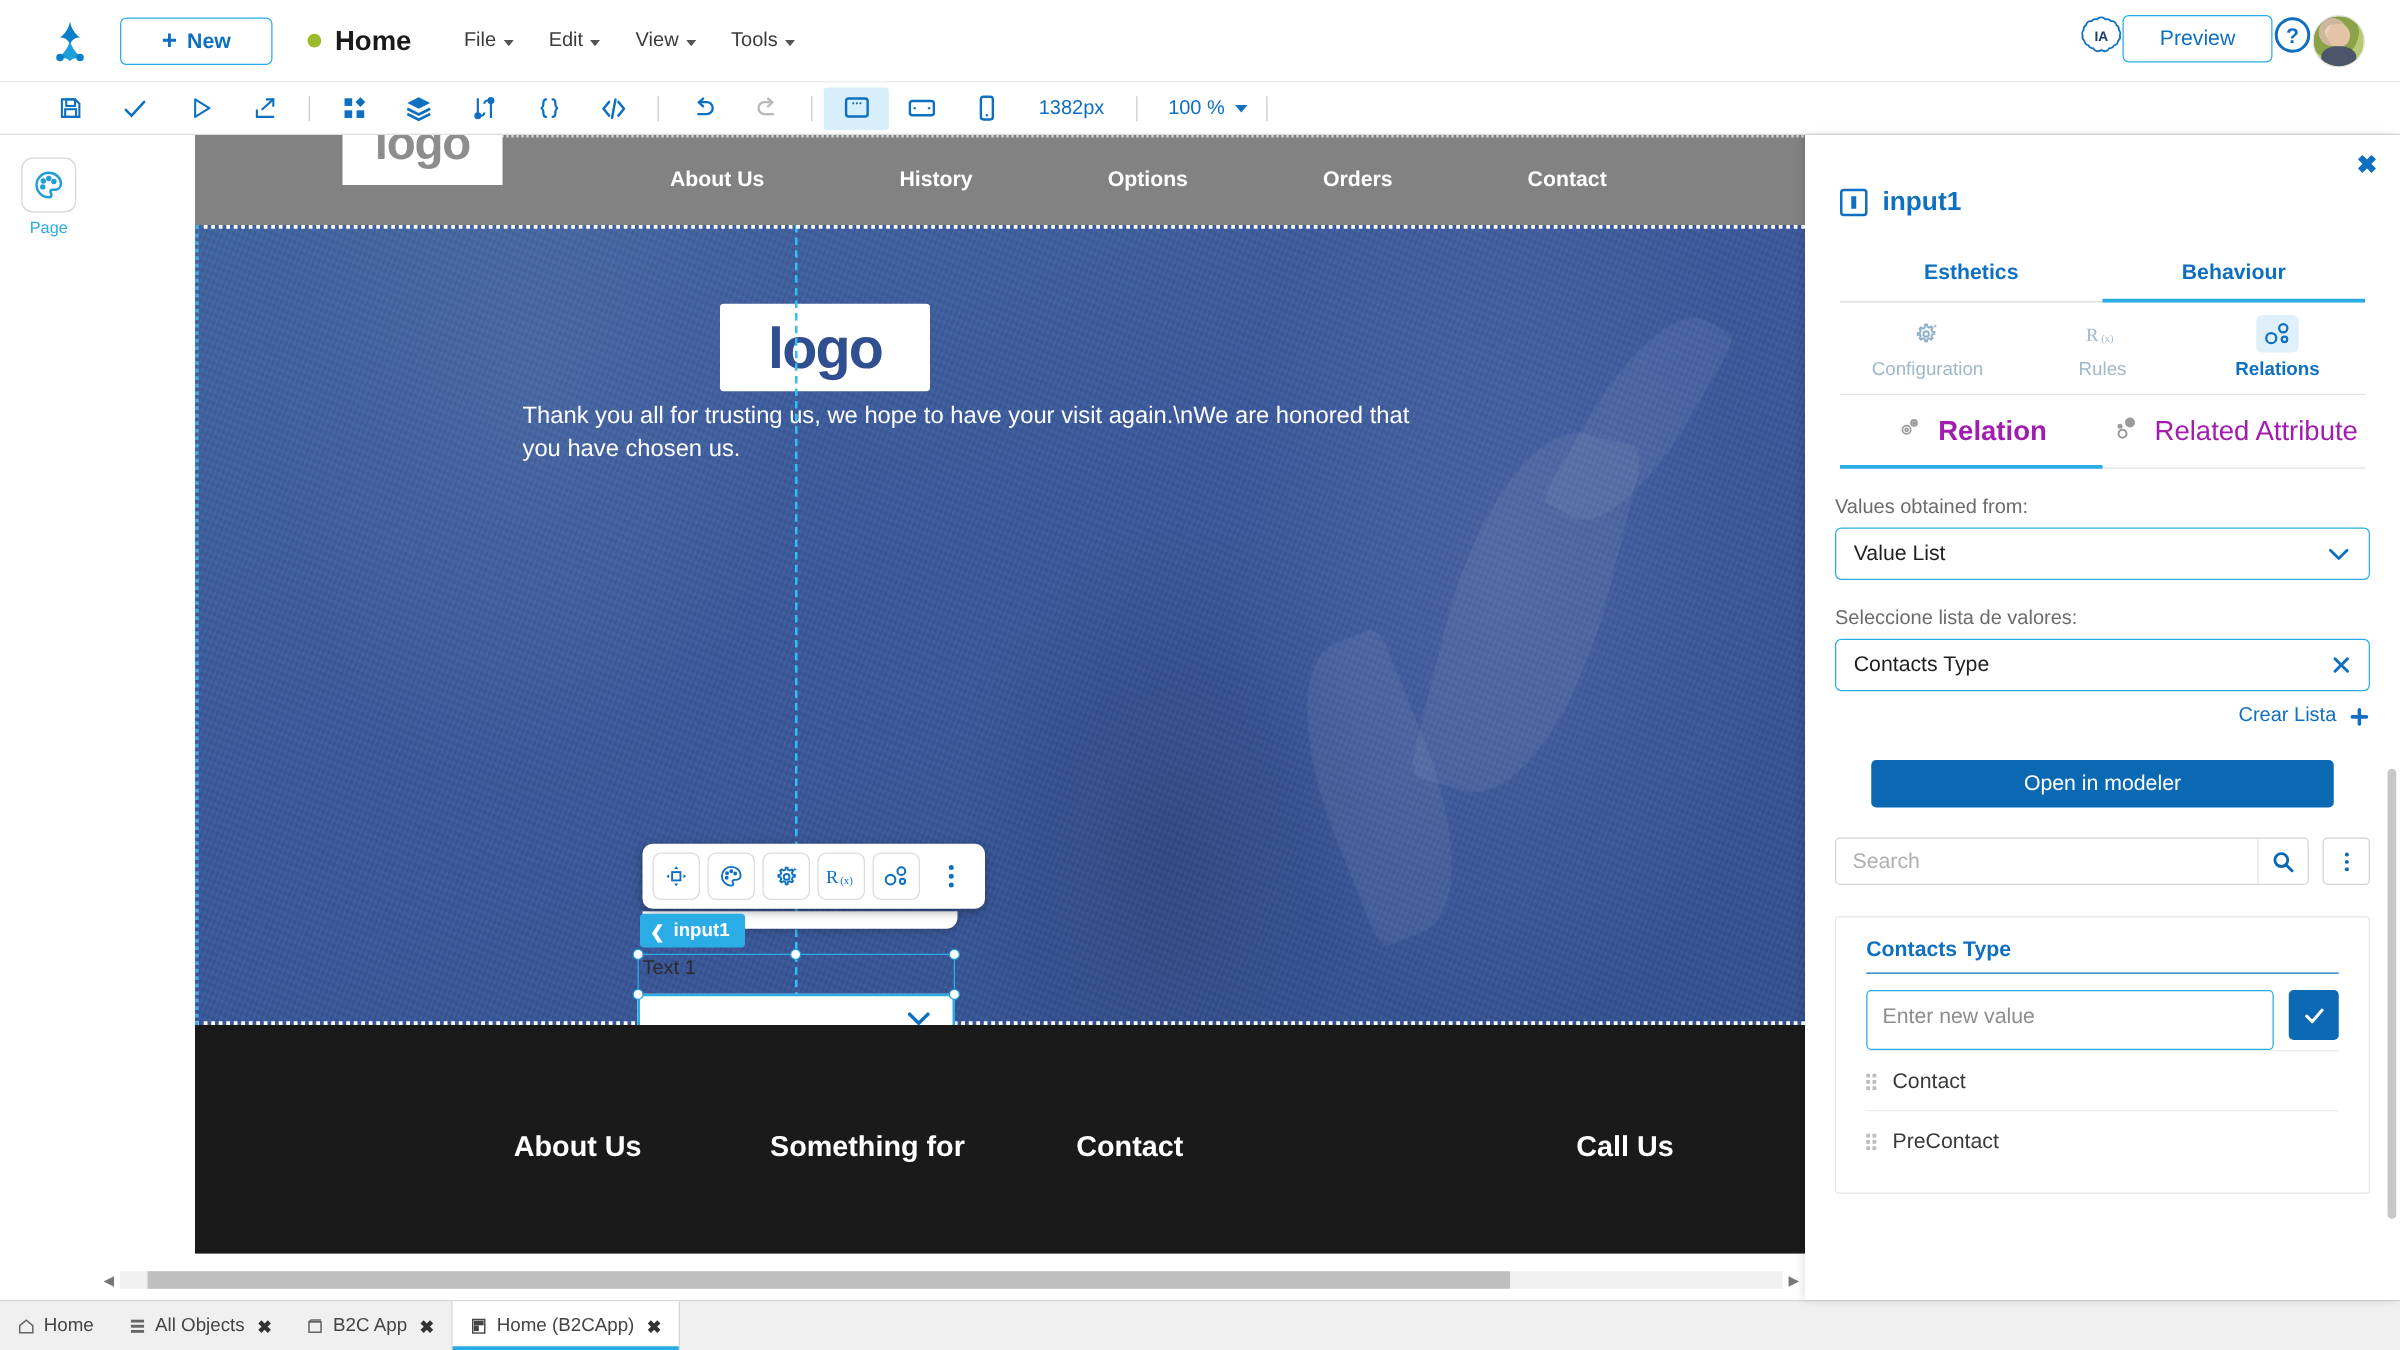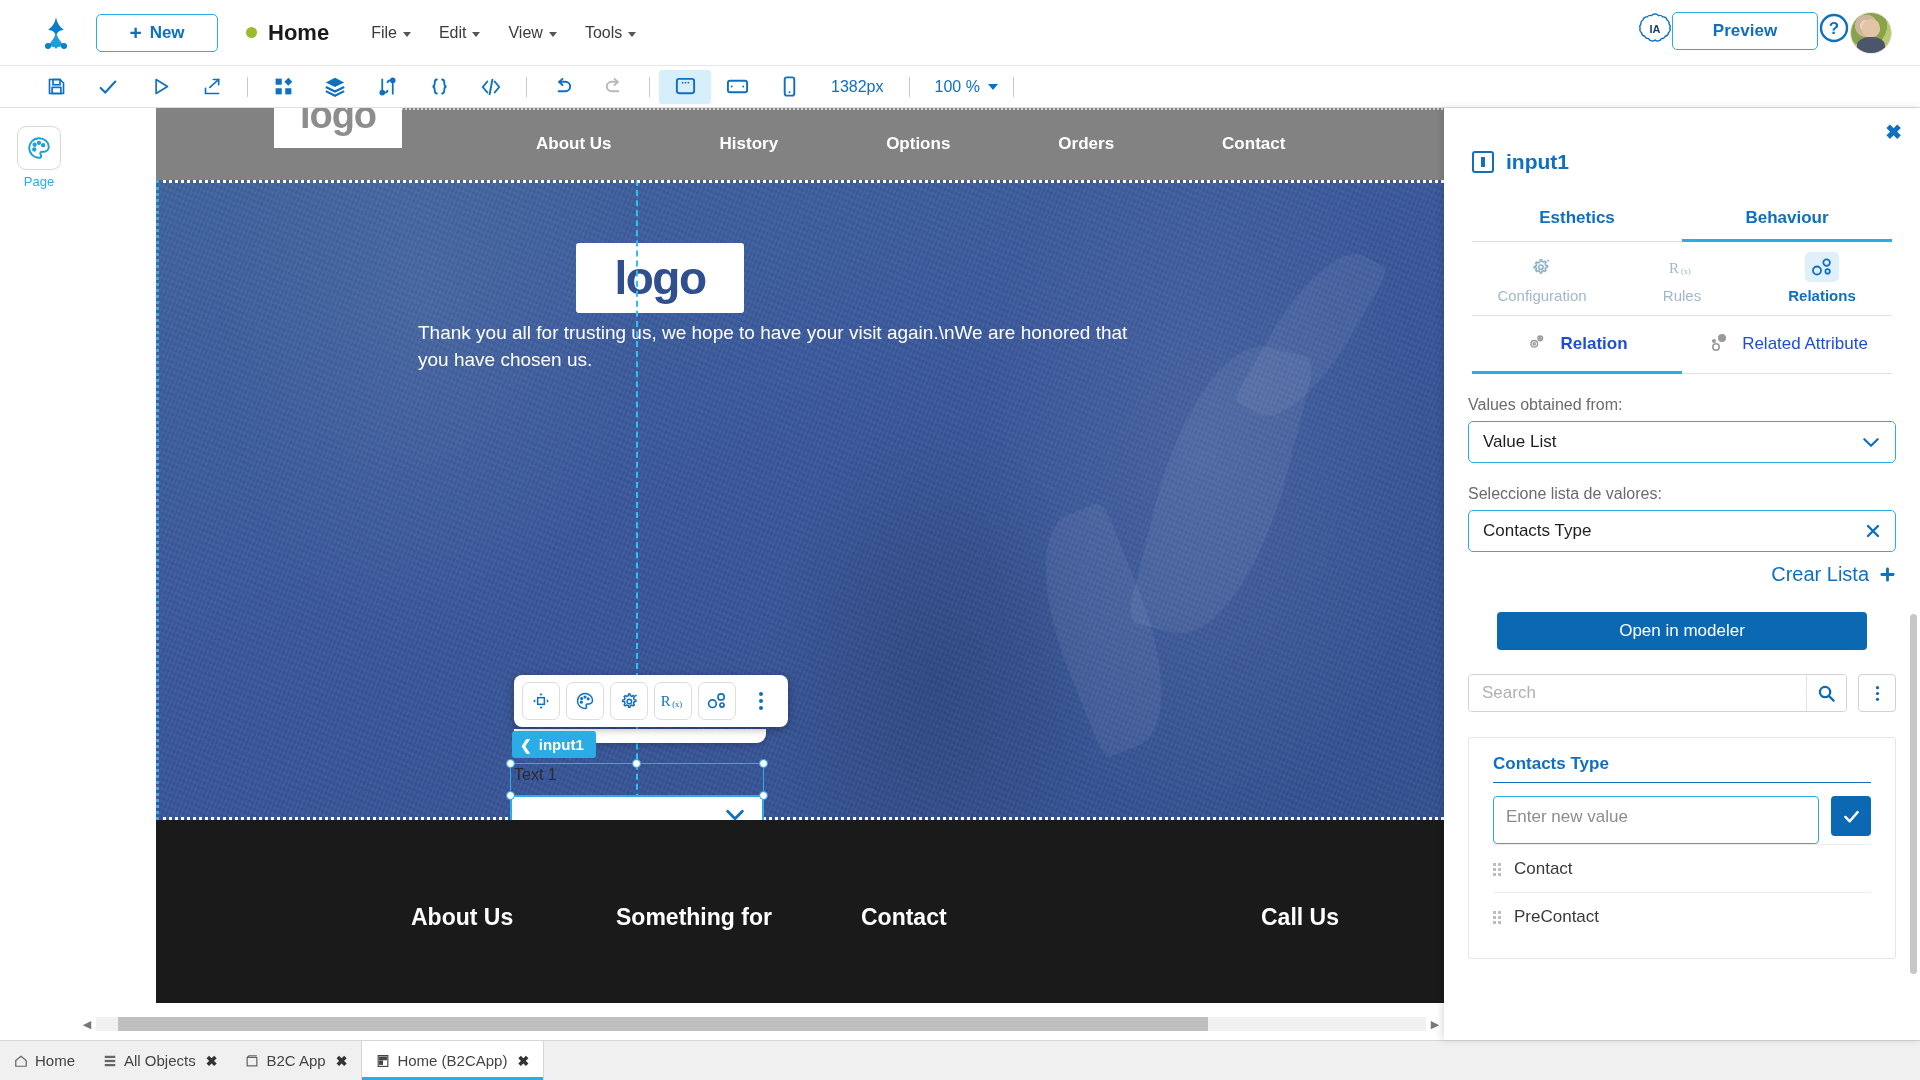--- a/index.html
+++ b/index.html
@@ -31,22 +31,22 @@
   .page-title-wrap { display:flex; align-items:center; gap:11px; margin-left: 28px; }
   .dot-green { width: 11px; height: 11px; border-radius: 50%; background: #9bbb2c; }
   .page-title { font-size: 22px; font-weight: bold; color: #1a1a1a; }
   .menu-bar { display:flex; align-items:center; gap: 28px; margin-left: 42px; }
   .menu-item { display:flex; align-items:center; gap:6px; font-size: 16px; color: #3b3b3b; cursor:pointer; }
   .caret { width:0;height:0;border-left:4.5px solid transparent;border-right:4.5px solid transparent;border-top:5.5px solid #555; display:inline-block; margin-top:3px;}
   .topbar-right { margin-left:auto; display:flex; padding-right: 8px;}
   .ia-badge { width:34px; height:34px; position:relative; }
   .btn-preview {
     border: 1.5px solid #29ade4; border-radius: 5px; background:#fff;
-    color:#0f6fc0; font-weight:bold; font-size: 17px;
-    height: 38px; width: 146px; cursor:pointer;
+    color:#0f6fc0; font-weight:normal; font-size: 17px;
+    height: 38px; width: 120px; cursor:pointer;
   }
   .help-icon { width:32px; height:32px; }
   .avatar {
     width: 42px; height: 42px; border-radius: 50%;
     background: radial-gradient(circle at 38% 32%, #e8d3bd 0 16%, #cdb79c 17% 30%, #8aa24a 31% 56%, #b9c96f 57% 78%, #dfe7c0 79% 100%);
     overflow:hidden; position:relative; border:1px solid #e2e2e2;
   }
   .avatar::before{content:"";position:absolute;left:28%;top:16%;width:44%;height:46%;border-radius:48% 48% 42% 42%;background:#e3c4a6;}
   .avatar::after{content:"";position:absolute;left:16%;top:60%;width:70%;height:46%;border-radius:46% 46% 0 0;background:#4c566b;}
 
@@ -193,34 +193,34 @@
 
   .rp-subtabs { display:flex; margin: 0 28px; border-bottom:1px solid #e2e2e2; }
   .rp-subtab { flex:1; display:flex; flex-direction:column; align-items:center; gap:5px; padding: 10px 0 11px; cursor:pointer;}
   .rp-subtab .lbl { font-size:15px; color:#9fb8cc; }
   .rp-subtab.active .lbl { color:#0f6fc0; font-weight:bold; }
   .rp-subtab .ibox { width:34px;height:30px;display:flex;align-items:center;justify-content:center;border-radius:5px;}
   .rp-subtab.active .ibox { background:#dff0fb; }
 
   .rp-subtabs2 { display:flex; margin: 0 28px; border-bottom:1px solid #e2e2e2;}
   .rp-subtab2 { flex:1; display:flex; align-items:center; justify-content:center; gap:12px; padding: 15px 0 16px; cursor:pointer; position:relative;}
-  .rp-subtab2 .lbl2 { font-size:17px; color:#1d4ed8; }
+  .rp-subtab2 .lbl2 { font-size:22px; color:#a21caf; }
   .rp-subtab2.active .lbl2 { font-weight:bold; }
   .rp-subtab2.active::after { content:""; position:absolute; left:0; right:0; bottom:-1px; height:3px; background:#29ade4;}
 
   .rp-body { padding: 0 24px; overflow:hidden; flex:1 1 auto; position:relative;}
   .fld-label { color:#6b6b6b; font-size:16px; margin: 22px 0 7px; }
   .fld-select, .fld-input {
     width:100%; height: 42px; border:1.3px solid #29ade4; border-radius: 5px;
     background:#fff; display:flex; align-items:center; padding: 0 14px; font-size:17px; color:#1f1f1f;
     cursor:pointer;
   }
   .fld-select .val, .fld-input .val { flex:1; }
   .link-row { display:flex; align-items:center; justify-content:flex-end; gap:10px; margin-top: 11px; }
-  .link-row .lk { color:#0f6fc0; font-size:20px; cursor:pointer;}
+  .link-row .lk { color:#0f6fc0; font-size:16px; cursor:pointer;}
   .btn-primary {
     width: 370px; margin: 26px auto 0; display:block; height: 38px; background:#0b69b4;
     color:#fff; border:none; border-radius:4px; font-size:17px; cursor:pointer;
   }
   .search-row { display:flex; align-items:stretch; gap: 11px; margin-top: 24px;}
   .search-box { flex:1; display:flex; border:1px solid #d2d2d2; border-radius:4px; overflow:hidden; height:38px;}
   .search-box input { flex:1; border:none; outline:none; padding:0 13px; font-size:17px; color:#333; font-family:"Liberation Sans",sans-serif;}
   .search-box input::placeholder { color:#b0b0b0; }
   .search-btn { width:40px; display:flex; align-items:center; justify-content:center; border-left:1px solid #e3e3e3; cursor:pointer; background:#fff;}
   .kebab-btn { width:38px; border:1px solid #d2d2d2; border-radius:4px; display:flex; align-items:center; justify-content:center; background:#fff; cursor:pointer;}

